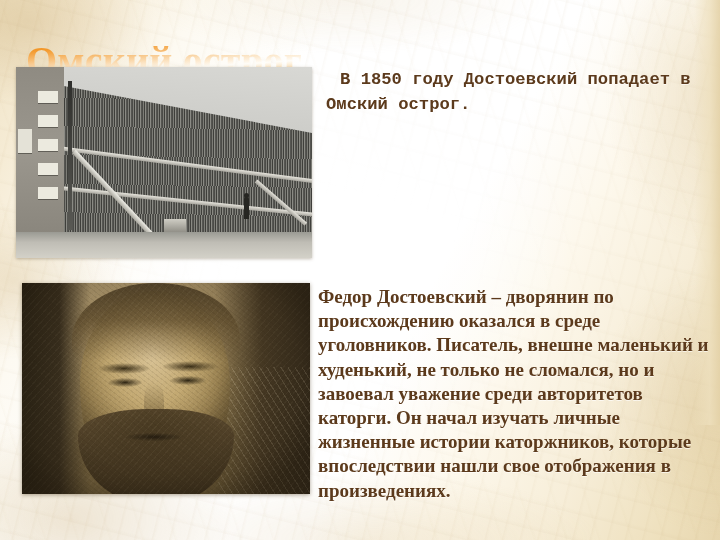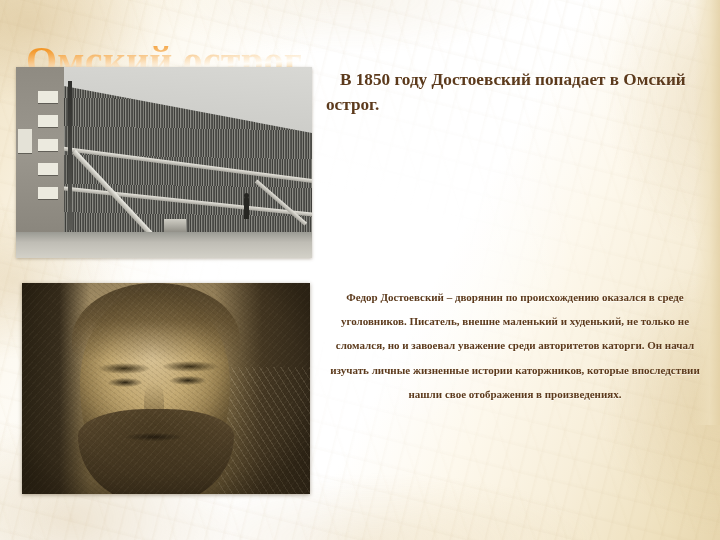--- a/index.html
+++ b/index.html
@@ -373,30 +373,30 @@
     text-shadow: 0 1px 0 rgba(255,255,255,.65);
   }
   #text-top {
     left: 326px;
     top: 68px;
     width: 386px;
     font-size: 17.2px;
     line-height: 24.6px;
     text-align: left;
   }
-  #text-top .p1 { text-indent: 14px; margin: 0; }
+  #text-top .p1 { text-indent: 14px; margin: 0; font-family: Liberation Mono, monospace; }
   #text-top .p2 { text-indent: 20px; margin: 0; text-align: justify; }
 
   #text-bottom {
     left: 318px;
     top: 285px;
     width: 394px;
-    font-size: 11px;
+    font-size: 19px;
     line-height: 24.2px;
-    text-align: center;
+    text-align: left;
   }
   #text-bottom p { margin: 0; }
 
   
   .right-band {
     position: absolute;
     right: 0;
     top: 0;
     width: 26px;
     height: 425px;

